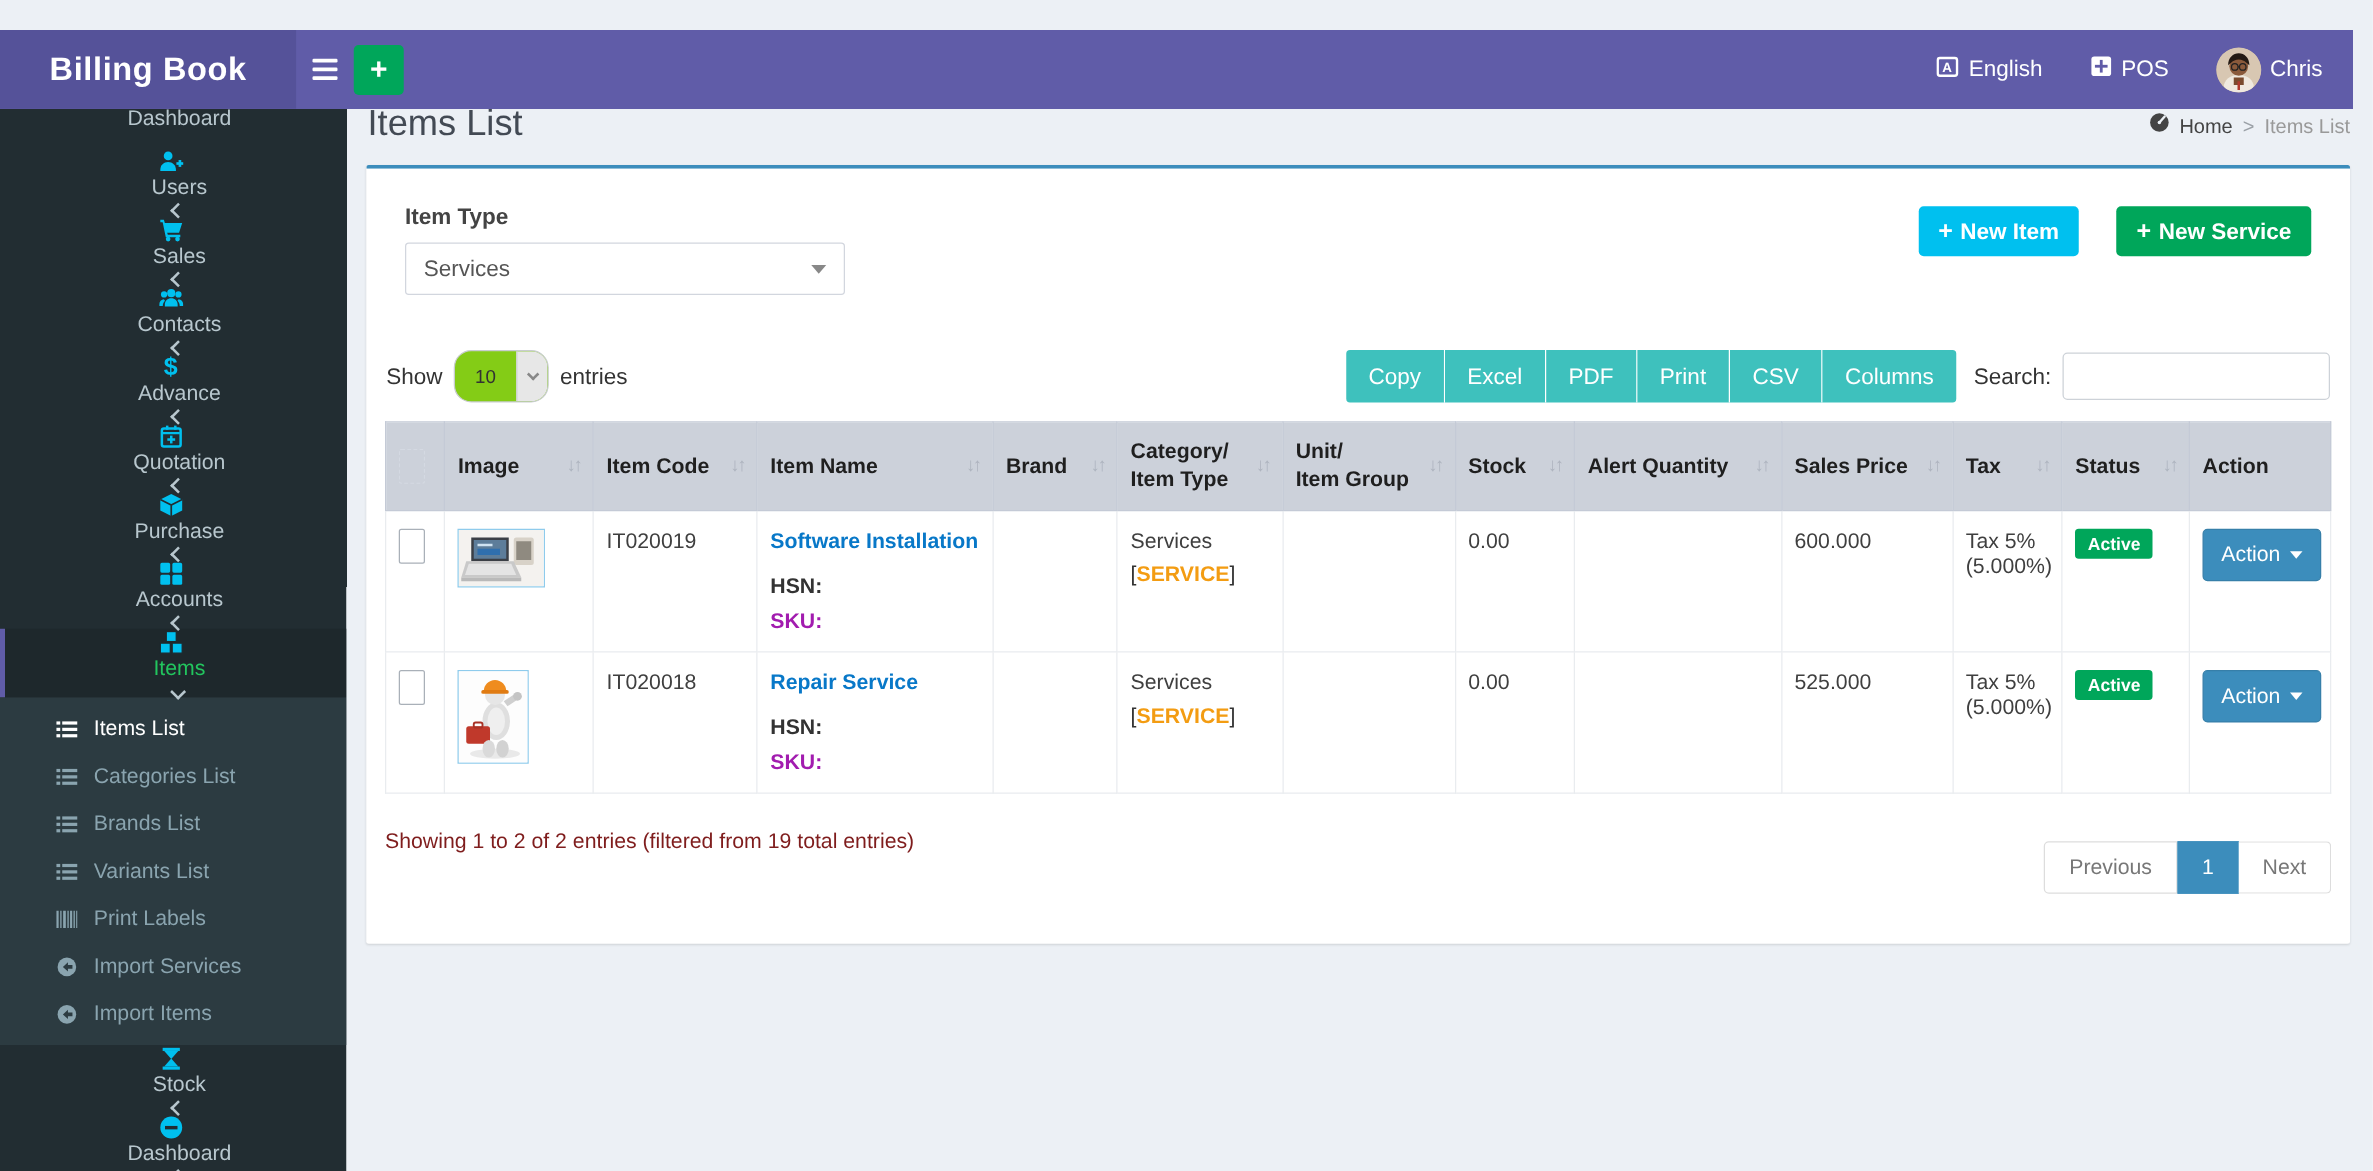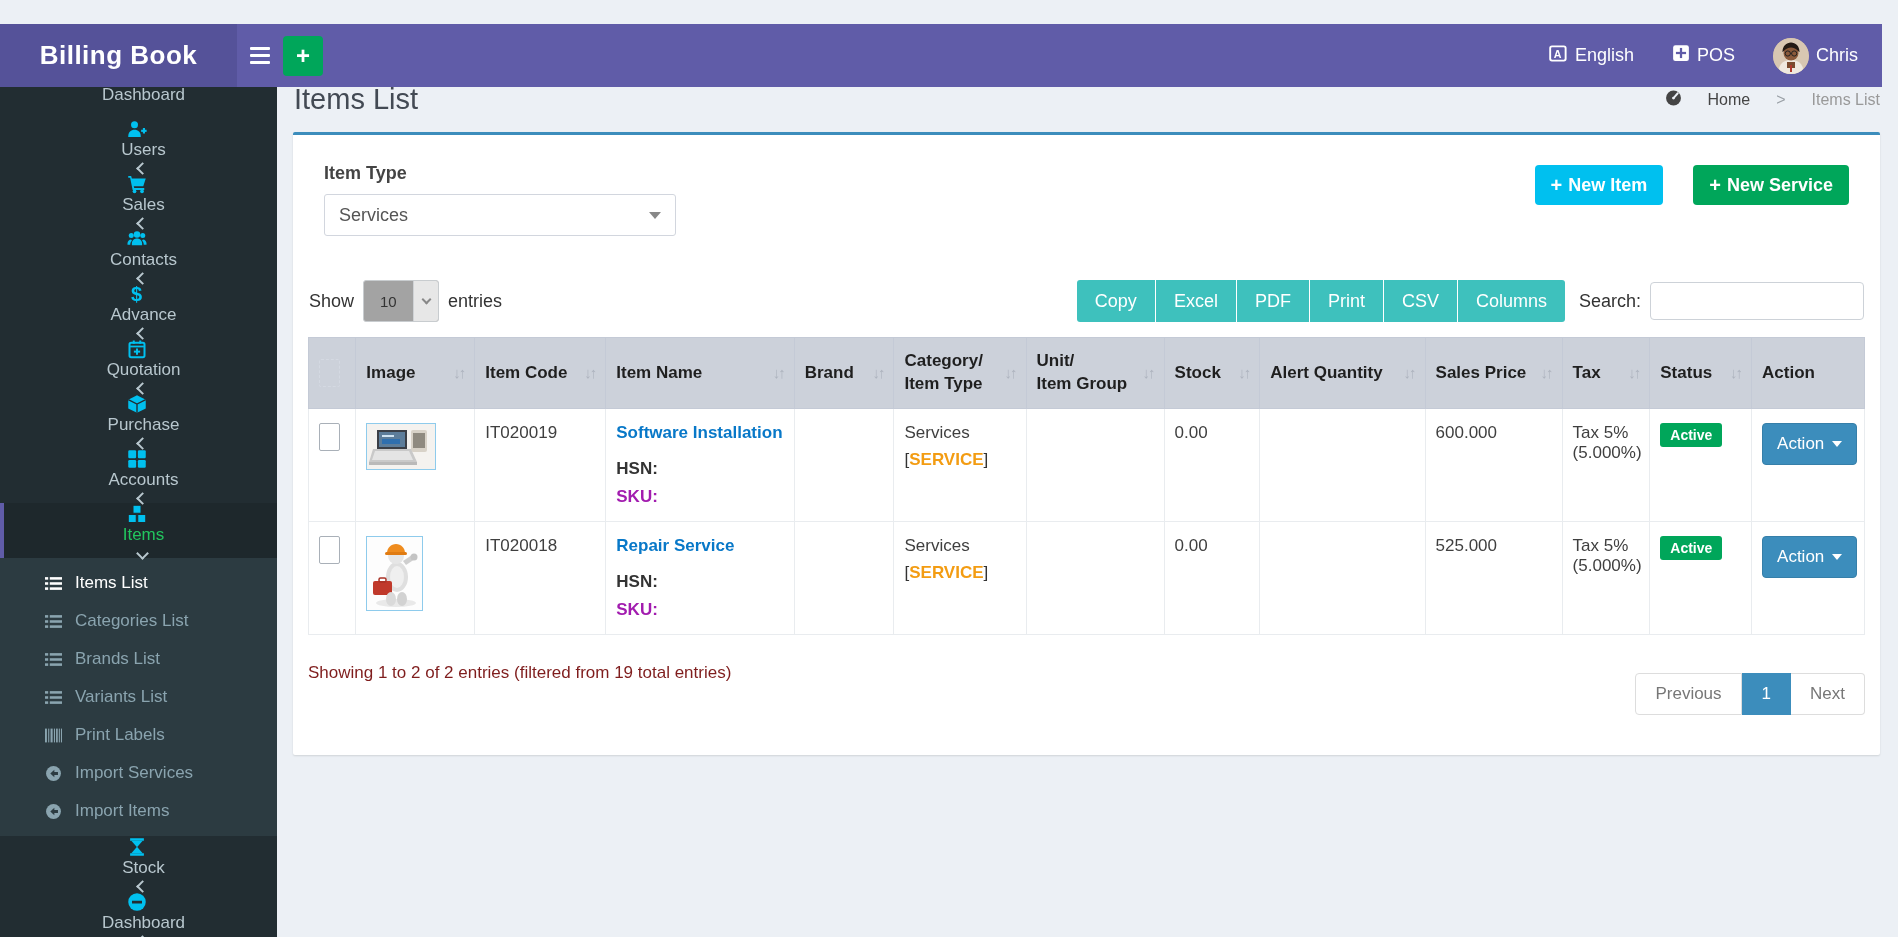--- a/index.html
+++ b/index.html
@@ -35,21 +35,21 @@
     color:#8aa4af; font-size:17px; cursor:pointer; }
   .submenu-item .micon { width:18px; height:18px; margin-right:13px; display:flex; align-items:center; justify-content:center; color:#8aa4af; flex:0 0 18px; }
   .submenu-item.active { color:#fff; }
   .submenu-item.active .micon { color:#fff; }
   .dollar-glyph { font-size:20px; font-weight:bold; color:#00c0ef; line-height:1; }
 
   
   .content-wrapper { margin-left:277px; min-height:874px; padding-top:63px; background:#ecf0f5; }
   .content-header { display:flex; align-items:center; justify-content:space-between; padding:20px 18px 16px 17px; }
   .page-title { font-size:29px; font-weight:500; color:#434a54; }
-  .breadcrumb { display:flex; align-items:center; gap:26px; font-size:16px; color:#444; }
+  .breadcrumb { display:flex; align-items:flex-end; gap:8px; font-size:16px; color:#444; }
   .breadcrumb .sep { color:#9aa0a6; }
   .breadcrumb .current { color:#999; }
 
   .box { margin:0 18px 0 16px; background:#fff; border-top:3px solid #3c8dbc; border-radius:2px;
     box-shadow:0 1px 2px rgba(0,0,0,.12); padding:14px 15px 40px 15px; }
 
   
   .filters { display:flex; align-items:flex-start; padding:14px 16px 0 16px; }
   .fgroup { width:352px; }
   .fgroup + .fgroup { margin-left:42px; }
@@ -62,21 +62,21 @@
   .filter-buttons { margin-left:auto; display:flex; gap:30px; padding-top:2px; }
   .btn-new { height:40px; border:none; border-radius:4px; color:#fff; font-size:18px; font-weight:600;
     padding:0 16px; cursor:pointer; display:flex; align-items:center; gap:6px; }
   .btn-new .plus { font-size:20px; font-weight:bold; }
   .btn-new.item { background:#00c0ef; }
   .btn-new.service { background:#00a65a; }
 
   
   .controls { display:flex; align-items:center; margin:44px 1px 0 1px; }
   .show-group { display:flex; align-items:center; font-size:18px; color:#333; gap:9px; }
-  .length-select { width:76px; height:42px; border:1px solid #c8cccf; border-radius:3px; background:#a3a3a3;
+  .length-select { width:76px; height:42px; border:1px solid #c8cccf; border-radius:14px; background:#84cc16;
     display:flex; overflow:hidden; cursor:pointer; }
   .length-select .val { flex:1; display:flex; align-items:center; padding-left:16px; font-size:15px; color:#333; }
   .length-select .caret-box { width:25px; background:#e7e7e7; border-left:1px solid #cfd2d5;
     display:flex; align-items:center; justify-content:center; }
   .length-select .caret-box .chev2 { width:7px; height:7px; border-left:2px solid #888;
     border-bottom:2px solid #888; transform:rotate(-45deg); margin-top:-3px; }
   .right-controls { margin-left:auto; display:flex; align-items:center; }
   .export-group { display:flex; }
   .btn-export { height:42px; background:#3ec1bd; border:none; color:#fff; font-size:18px;
     padding:0 18px; cursor:pointer; border-right:1px solid #fff; }

